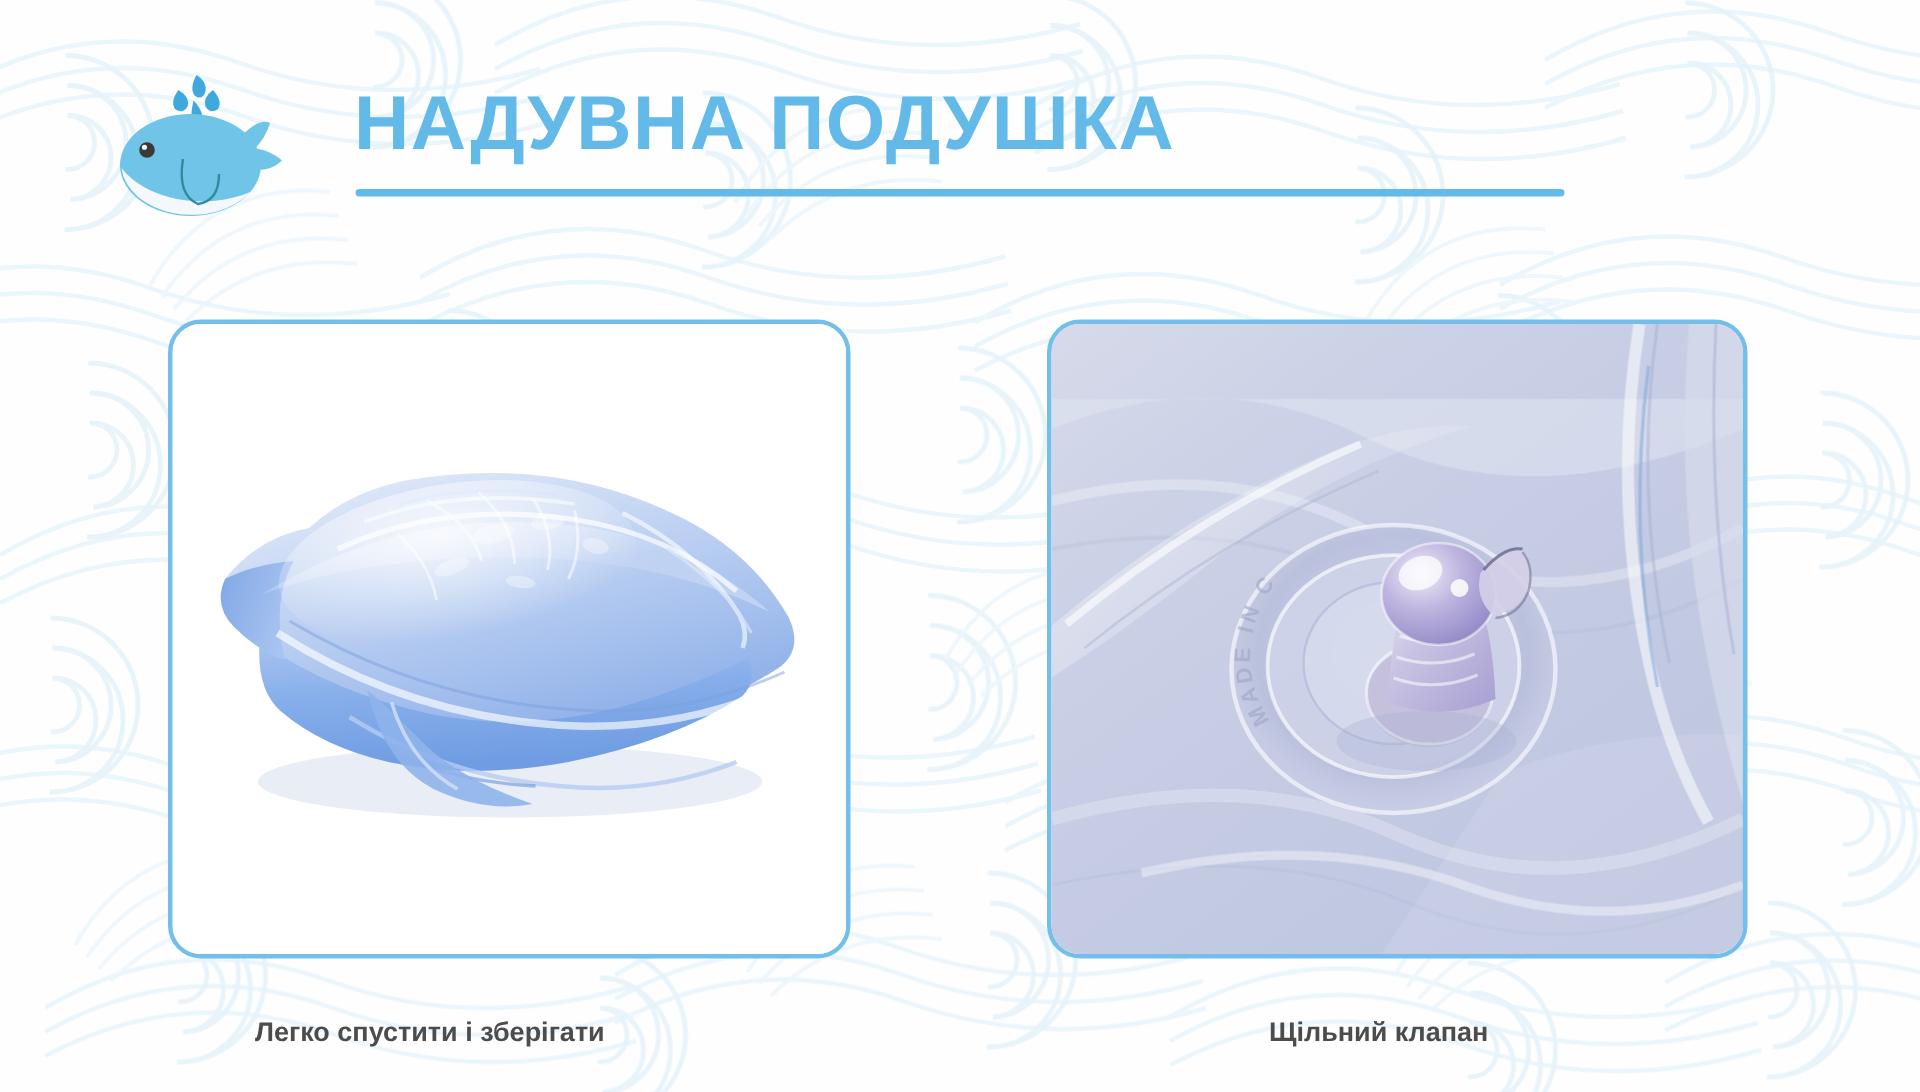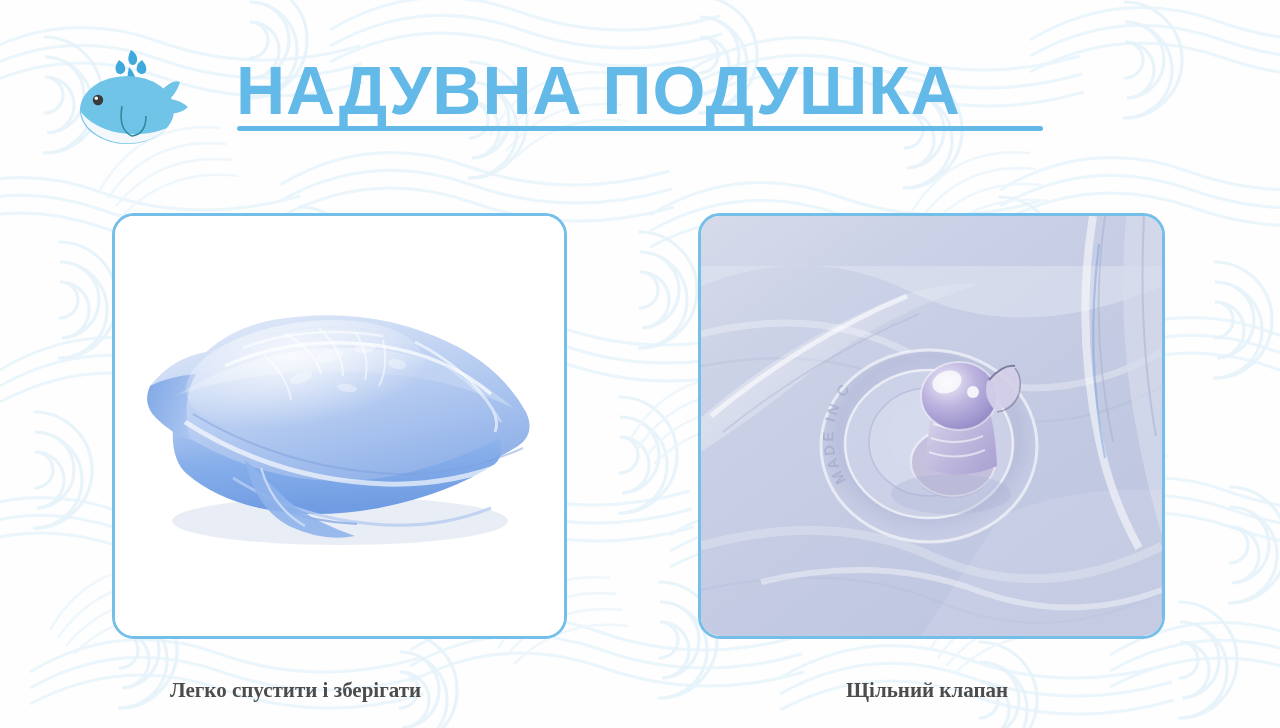--- a/index.html
+++ b/index.html
@@ -15,21 +15,21 @@
   }
   
   .bg-waves{position:absolute;inset:0;width:1280px;height:728px;pointer-events:none;}
 
   
   .logo{position:absolute;left:72px;top:36px;width:120px;height:120px;}
 
   
   .title{
     position:absolute;left:236px;top:56px;
-    font-size:68px;font-weight:bold;letter-spacing:1px;
+    font-size:51px;font-weight:bold;letter-spacing:1px;
     color:#63B9E8;line-height:1;white-space:nowrap;
     font-family:"Liberation Sans",sans-serif;
   }
   .title-rule{
     position:absolute;left:237px;top:126px;width:806px;height:5px;
     background:#63B9E8;border-radius:3px;
   }
 
   
   .card{
@@ -37,22 +37,22 @@
     border:3px solid #74BFEA;border-radius:22px;
     background:#ffffff;overflow:hidden;box-sizing:border-box;
   }
   .card-left{left:112px;width:455px;}
   .card-right{left:698px;width:467px;}
   .card svg{display:block;width:100%;height:100%;}
 
   
   .caption{
     position:absolute;top:678px;
-    font-size:21px;font-weight:bold;color:#4C4C4C;
-    white-space:nowrap;font-family:Liberation Serif, serif;
+    font-size:18px;font-weight:bold;color:#4C4C4C;
+    white-space:nowrap;font-family:Liberation Sans, sans-serif;
   }
   .caption-left{left:170px;}
   .caption-right{left:846px;text-align:right;}
 </style>
 </head>
 <body>
 
 <div id="slide">
 
   <svg class="bg-waves" viewBox="0 0 1280 728" preserveAspectRatio="none">

